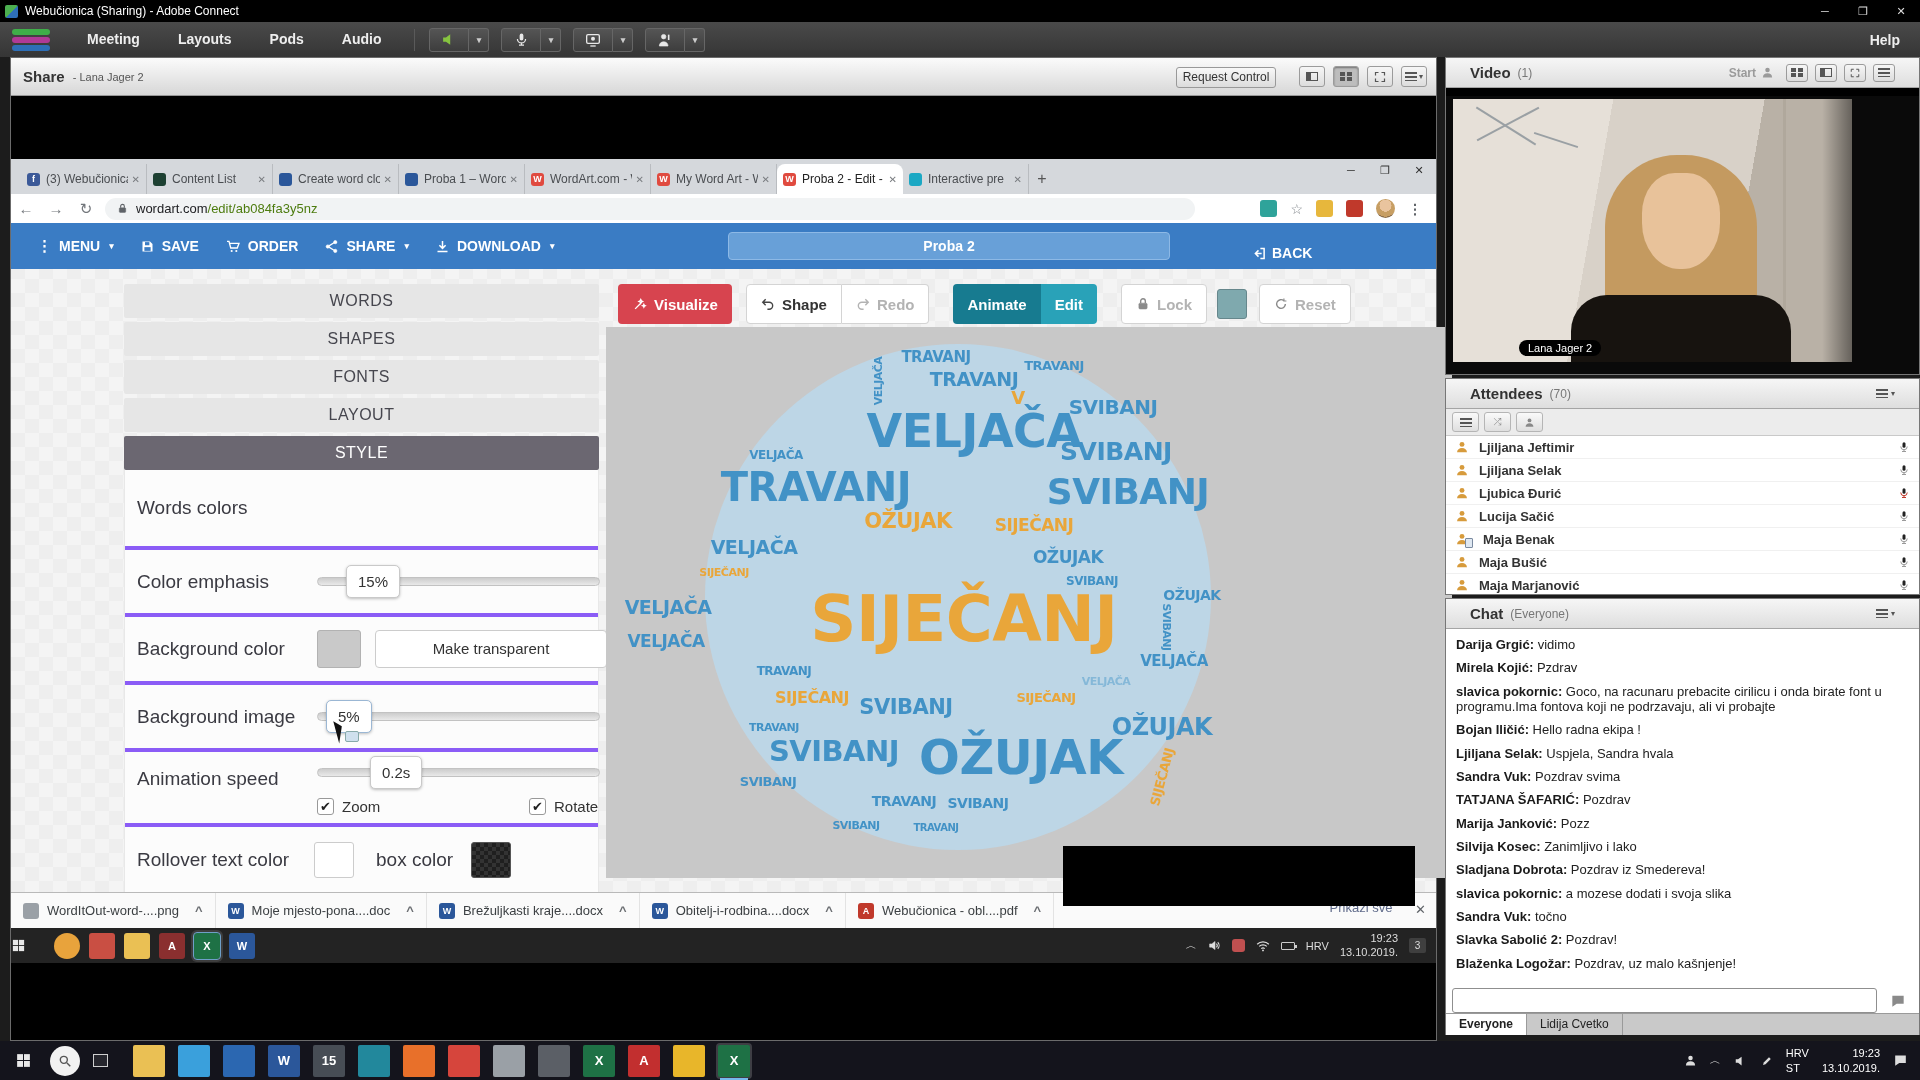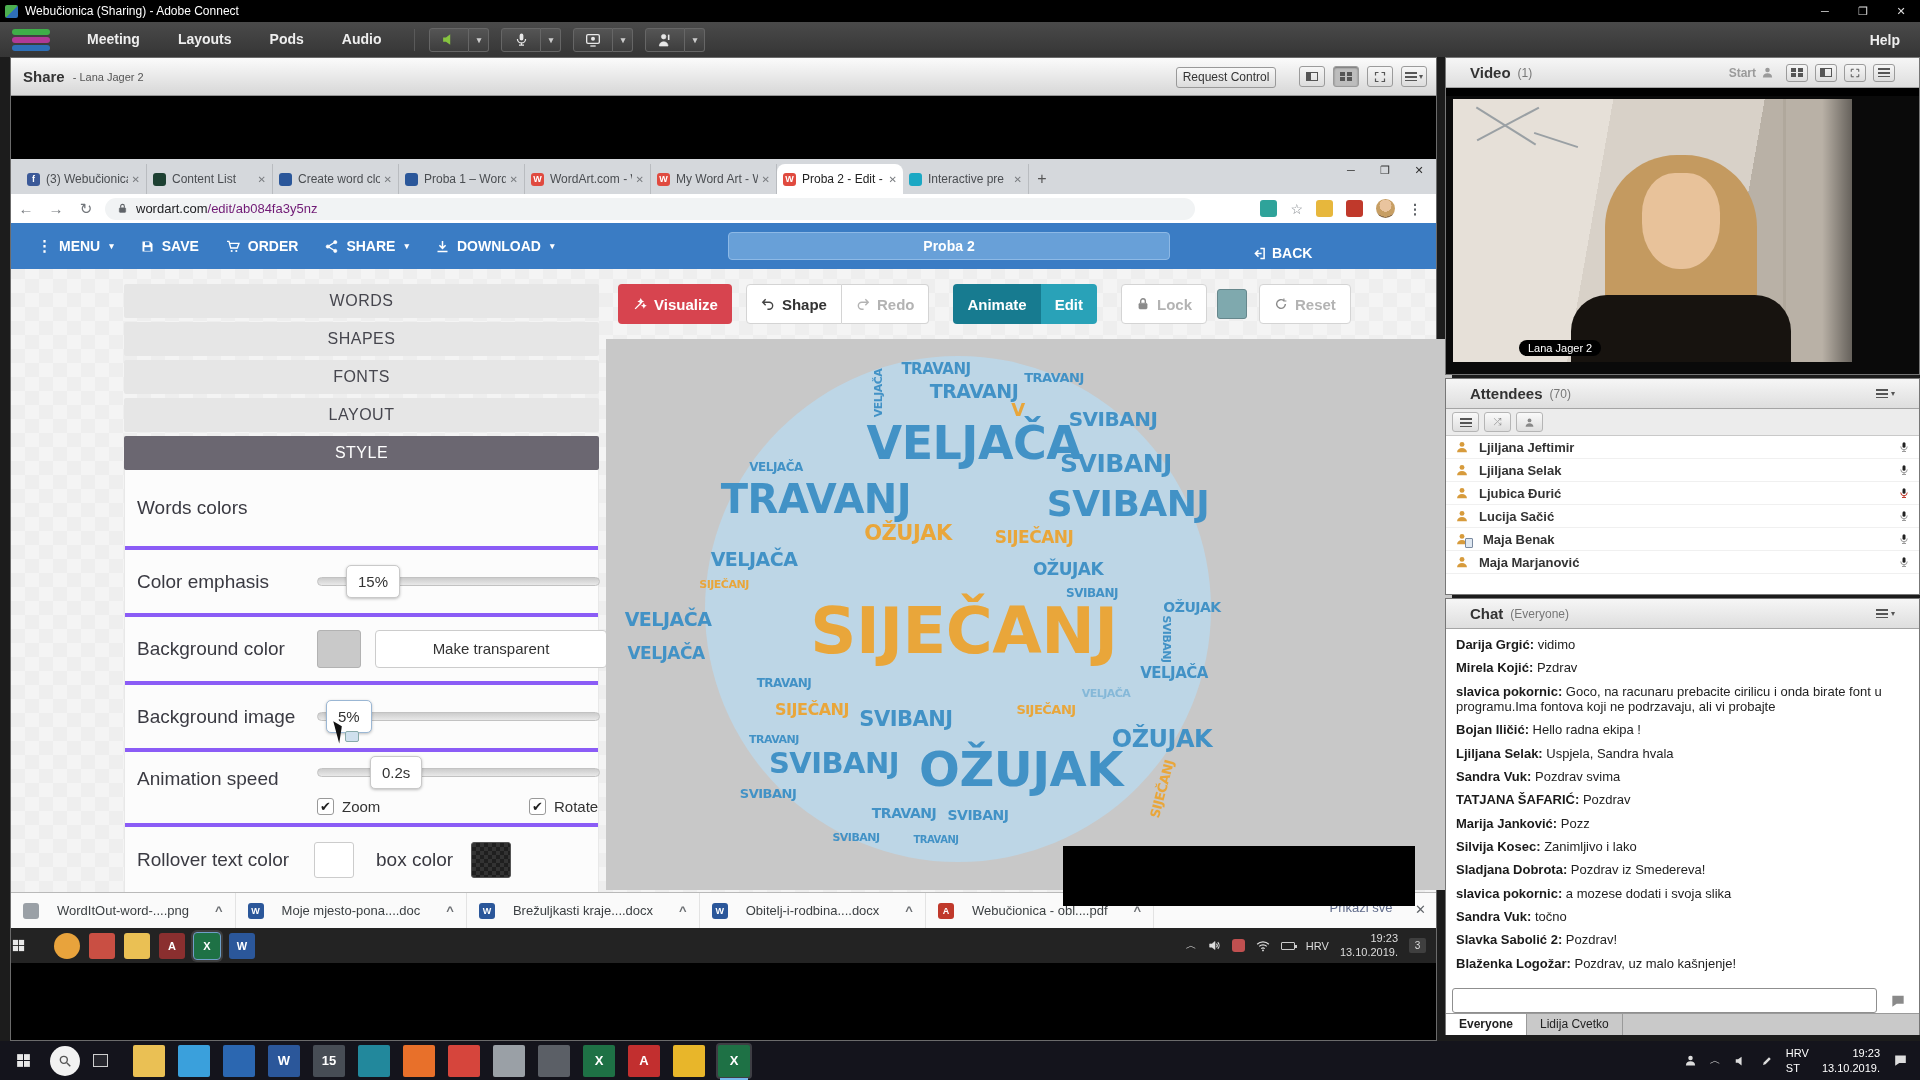--- a/index.html
+++ b/index.html
@@ -47,21 +47,21 @@
 .fav{width:13px;height:13px;border-radius:3px;flex:0 0 13px;color:#fff;font-size:9px;font-weight:bold;text-align:center;line-height:13px}
 .tlabel{margin-left:6px;white-space:nowrap;overflow:hidden;flex:1}
 .tclose{color:#7a7d81;font-size:10px;margin-left:4px}
 .newtab{width:26px;height:26px;margin-bottom:2px;text-align:center;line-height:26px;color:#555;font-size:16px}
 .chr-ctl{position:absolute;right:0;top:0;display:flex;height:22px}
 .chr-ctl span{width:34px;text-align:center;line-height:22px;color:#333;font-size:11px}
 .addrbar{position:absolute;left:0;top:136px;width:1425px;height:29px;background:#fff;display:flex;align-items:center}
 .navic{color:#73777c;font-size:15px;width:30px;text-align:center}
 .omnibox{margin-left:4px;width:1090px;height:22px;background:#f1f3f4;border-radius:11px;display:flex;align-items:center;padding:0 12px;font-size:13px}
 .lockic{color:#5f6368;margin-right:8px;font-size:11px}
-.urldom{color:#202124}.urlpath{color:#701a75}
+.urldom{color:#202124}.urlpath{color:#4d7c0f}
 .extics{position:absolute;right:14px;top:5px;display:flex;gap:13px;align-items:center}
 .exti{width:17px;height:17px;border-radius:3px}
 .avatar{width:19px;height:19px;border-radius:50%;background:radial-gradient(circle at 50% 35%,#e9c49e 0 38%,#c79e63 39% 70%,#8a6d4a 71%)}
 .dots3{color:#5f6368;font-size:14px;font-weight:bold}
 
 
 .wa-page{position:absolute;left:0;top:165px;width:1425px;height:669px;background:
  linear-gradient(45deg,rgba(0,0,0,.025) 25%,transparent 25%,transparent 75%,rgba(0,0,0,.025) 75%) 0 0/28px 28px,
  linear-gradient(45deg,rgba(0,0,0,.025) 25%,transparent 25%,transparent 75%,rgba(0,0,0,.025) 75%) 14px 14px/28px 28px,#f4f4f4}
 .wa-menubar{position:absolute;left:0;top:0;right:0;height:46px;background:#3a7cc4;color:#fff;display:flex;align-items:center;font-size:14px;font-weight:bold}
@@ -97,27 +97,27 @@
  linear-gradient(45deg,#1f1f1f 25%,transparent 25%,transparent 75%,#1f1f1f 75%) 4px 4px/8px 8px,#333}
 .boxlabel{font-size:19px;color:#3a3a42;margin:0 18px 0 22px}
 .wa-toolbar{position:absolute;left:607px;top:61px;display:flex;align-items:center;height:40px}
 .tbtn{height:40px;border-radius:4px;font-size:15px;font-weight:bold;display:flex;align-items:center;justify-content:center;gap:7px;padding:0 14px}
 .tbtn.red{background:#d7444f;color:#fff}
 .tbtn.white{background:#fff;border:1px solid #d4d4d4;color:#333}
 .tbtn.dim{color:#b3b3b3}
 .tbtn.teal1{background:#177b90;color:#fff;border-radius:4px 0 0 4px}
 .tbtn.teal2{background:#29a2b8;color:#fff;border-radius:0 4px 4px 0}.gap24{width:24px}.gap14{width:14px}
 .tswatch{width:30px;height:30px;border-radius:3px;background:#7fa9ae;border:1px solid #66878c;margin:0 12px 0 10px}
-.wa-canvas{position:absolute;left:595px;top:116px;width:846px;height:551px;background:#c8c8c8;overflow:hidden}
+.wa-canvas{position:absolute;left:595px;top:104px;width:846px;height:551px;background:#c8c8c8;overflow:hidden}
 .cloud-circle{position:absolute;left:99px;top:17px;width:506px;height:506px;border-radius:50%;background:#bdd6e6}
 .cw{position:absolute;font-family:"DejaVu Sans",sans-serif;font-weight:bold;white-space:nowrap;letter-spacing:-.5px}
 
 
 .downloads{position:absolute;left:0;top:834px;width:1425px;height:36px;background:#fafafa;border-top:1px solid #b9b9b9;display:flex;align-items:center;font-size:13px;color:#3c4043}
-.dl-item{display:flex;align-items:center;height:100%;padding:0 12px;border-right:1px solid #e3e3e3;gap:18px}
+.dl-item{display:flex;align-items:center;height:100%;padding:0 12px;border-right:1px solid #e3e3e3;gap:8px}
 .dl-ico{width:16px;height:16px;border-radius:3px;color:#fff;font-size:9px;font-weight:bold;text-align:center;line-height:16px}
 .dl-chev{color:#6b6e72;font-size:13px;font-weight:bold;margin-left:8px}
 .show-all{position:absolute;left:1308px;top:7px;width:84px;text-align:center;color:#5f6a8a;font-size:13px}
 .dl-close{position:absolute;right:10px;top:9px;color:#5f6368;font-size:13px}
 .black-box{position:absolute;left:1052px;top:788px;width:352px;height:60px;background:#000;z-index:30}
 
 
 .ss-taskbar{position:absolute;left:0;top:870px;width:1425px;height:35px;background:#232323;display:flex;align-items:center;color:#ddd}
 .ss-start{width:34px;text-align:center}
 .ss-app{width:26px;height:26px;border-radius:3px;margin-left:9px;color:#fff;font-size:11px;font-weight:bold;text-align:center;line-height:26px}
@@ -808,20 +808,31 @@
           <span class="att-mic">
             <svg width="12" height="12" viewBox="0 0 24 24" fill="#9a9a9a" stroke="#9a9a9a">
               <use href="#i-mic"></use>
             </svg>
           </span>
         </div>
         <div class="att-row">
           <svg width="14" height="14" viewBox="0 0 24 24" fill="#d79b3c">
             <use href="#i-person"></use>
           </svg>
+          <span class="att-name">Maja Bušić</span>
+          <span class="att-mic">
+            <svg width="12" height="12" viewBox="0 0 24 24" fill="#9a9a9a" stroke="#9a9a9a">
+              <use href="#i-mic"></use>
+            </svg>
+          </span>
+        </div>
+        <div class="att-row">
+          <svg width="14" height="14" viewBox="0 0 24 24" fill="#d79b3c">
+            <use href="#i-person"></use>
+          </svg>
           <span class="att-name">Maja Marjanović</span>
           <span class="att-mic">
             <svg width="12" height="12" viewBox="0 0 24 24" fill="#9a9a9a" stroke="#9a9a9a">
               <use href="#i-mic"></use>
             </svg>
           </span>
         </div>
       </div>
   </div>
 

